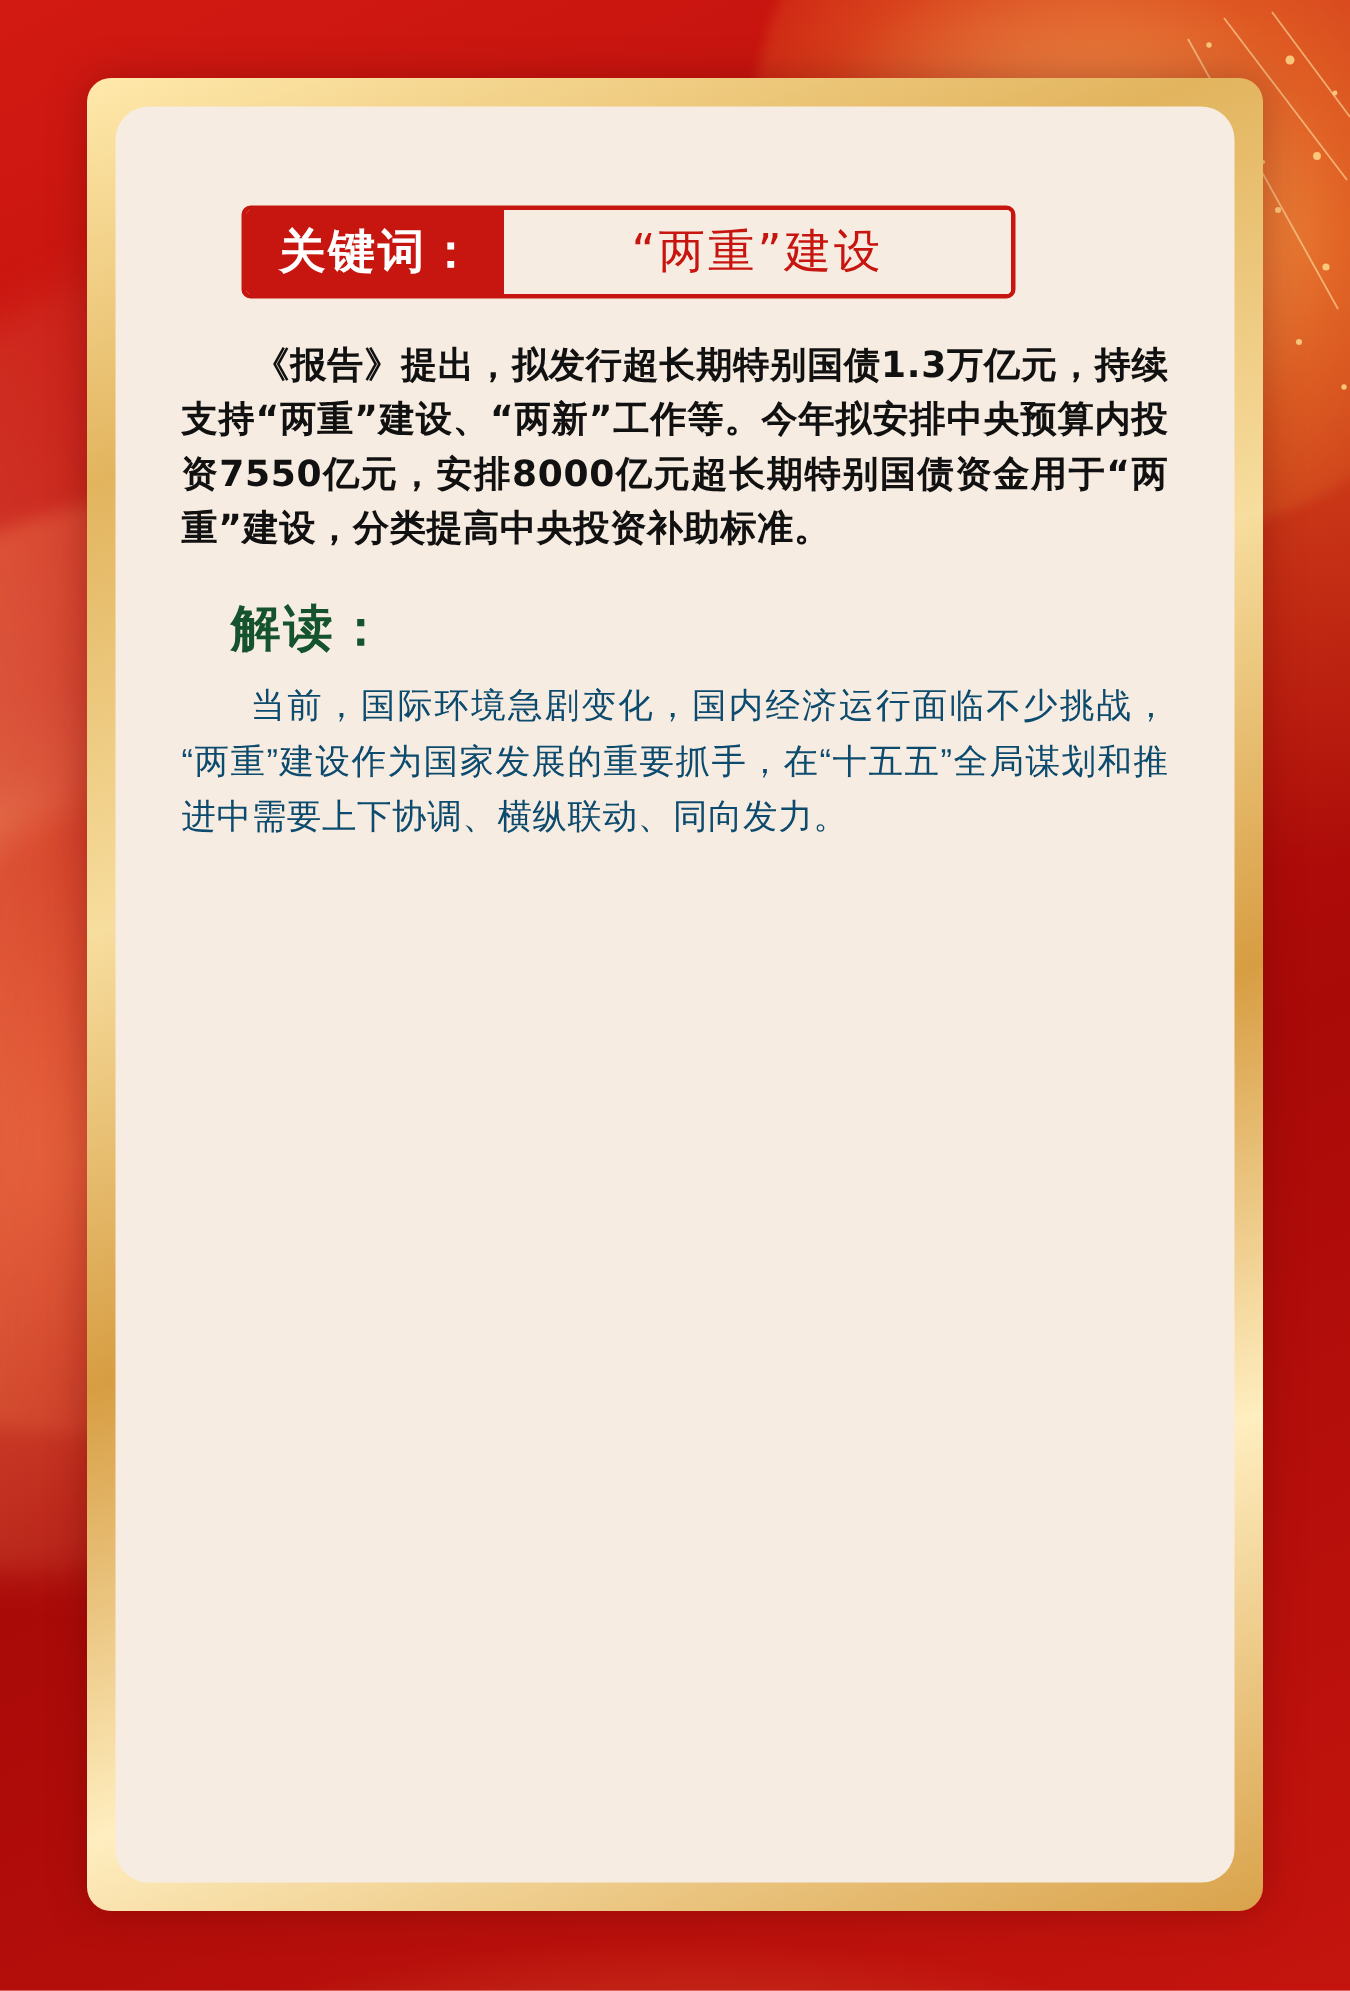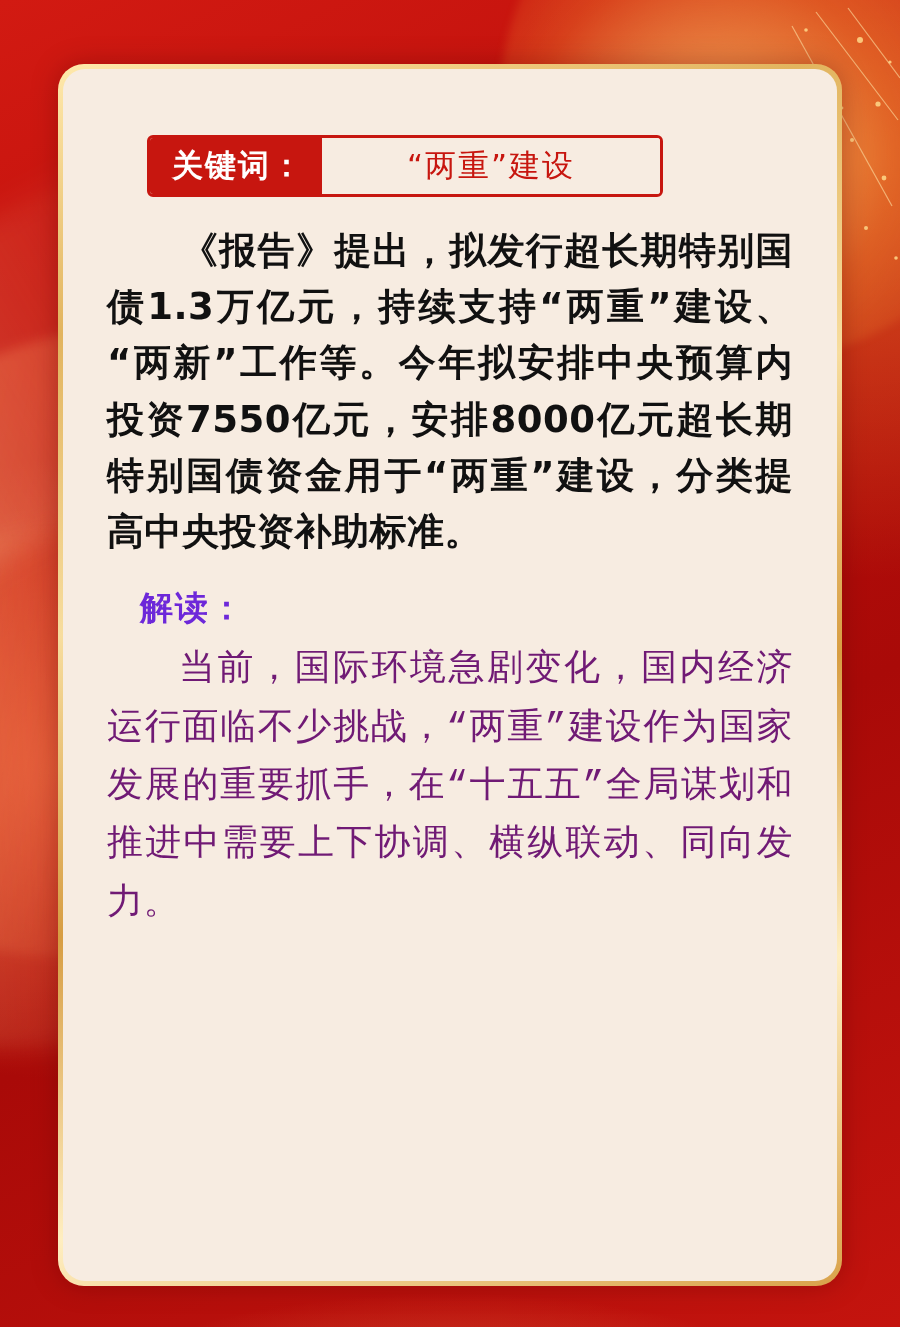--- a/index.html
+++ b/index.html
@@ -72,25 +72,25 @@
     left: 0; right: 0; bottom: -120px;
     height: 360px;
     background: radial-gradient(ellipse 600px 220px at 50% 100%, rgba(255,190,110,0.45) 0%, rgba(255,120,50,0) 70%);
     pointer-events: none;
   }
 
   
   .card-wrap {
     position: absolute;
     left: 58px;
-    top: 64px;
+    top: 52px;
     width: 784px;
     height: 1222px;
-    border-radius: 26px;
-    padding: 5px;
+    border-radius: 16px;
+    padding: 19px;
     background: linear-gradient(160deg, #ffe9ac 0%, #e2b45e 18%, #f7dd9e 38%, #d79d42 58%, #ffeec0 78%, #d9a24a 100%);
     box-shadow: 0 0 26px rgba(90,0,0,0.35);
     box-sizing: border-box;
   }
   .card {
     width: 100%;
     height: 100%;
     border-radius: 22px;
     background: #f7ece1;
     box-sizing: border-box;
@@ -135,42 +135,42 @@
     display: flex;
     align-items: center;
     justify-content: center;
     white-space: nowrap;
   }
 
   
   .para-bold {
     font-family: "DejaVu Sans", "Liberation Sans", sans-serif;
     font-weight: bold;
-    font-size: 37px;
+    font-size: 24px;
     line-height: 1.52;
     color: #111111;
     text-align: justify;
     text-indent: 2em;
     margin: 26px 4px 10px 4px;
     letter-spacing: 0.5px;
   }
   .section-heading {
     font-family: "DejaVu Sans", "Liberation Sans", sans-serif;
     font-weight: bold;
     font-size: 33px;
-    color: #6d28d9;
+    color: #14532d;
     margin: 26px 4px 10px 4px;
     text-indent: 1em;
     letter-spacing: 2px;
   }
   .para-serif {
-    font-family: Liberation Mono, monospace;
-    font-size: 36px;
+    font-family: Liberation Sans, sans-serif;
+    font-size: 23px;
     line-height: 1.62;
-    color: #701a75;
+    color: #0c4a6e;
     text-align: justify;
     text-indent: 2em;
     margin: 10px 4px 8px 4px;
     letter-spacing: 0.4px;
   }
 </style>
 </head>
 <body>
 
 <div class="poster">

